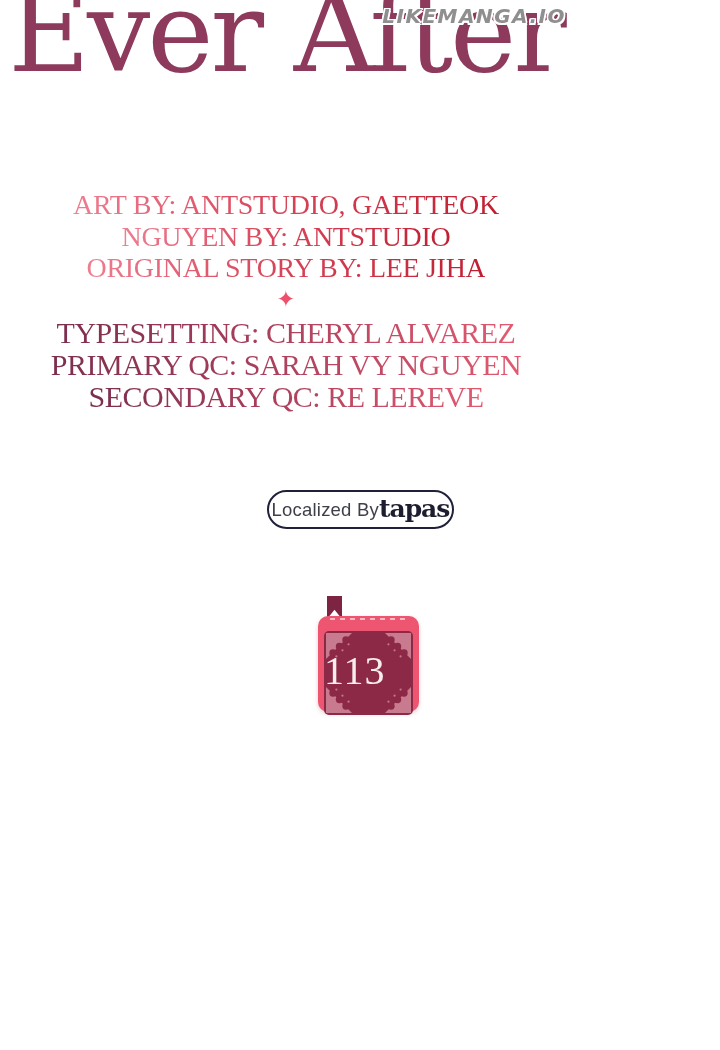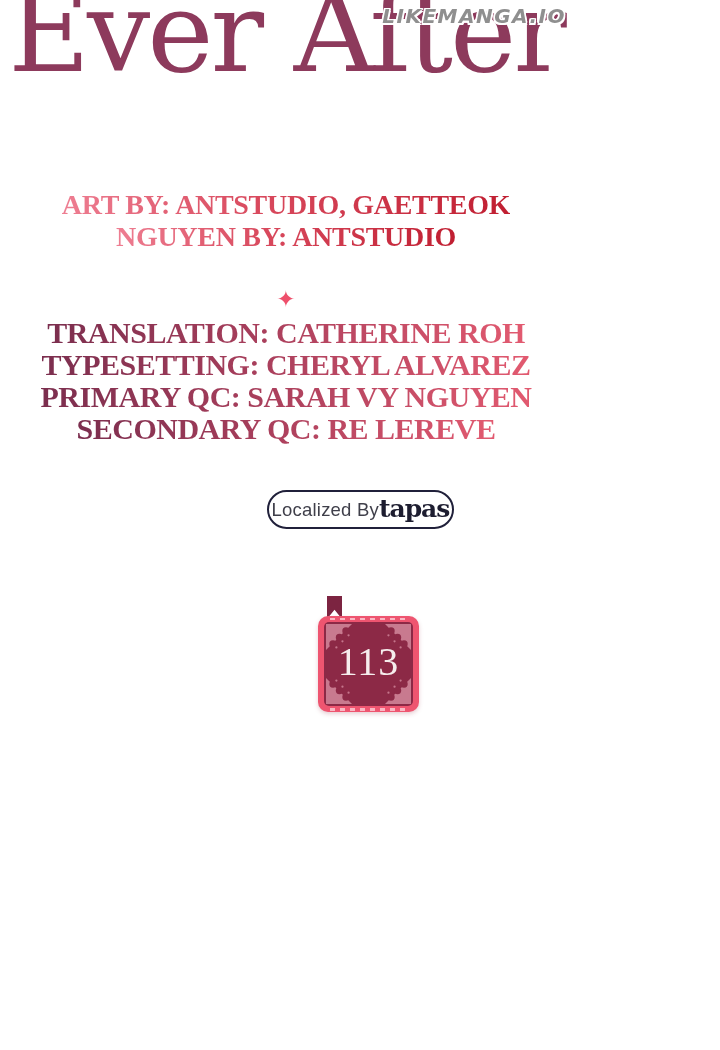--- a/index.html
+++ b/index.html
@@ -51,21 +51,20 @@
   
   .credits { position: absolute; left: 0; width: 100%; text-align: center; }
   .credits .line {
     display: block;
     width: max-content;
     margin: 0 auto;
     white-space: nowrap;
     -webkit-background-clip: text;
     background-clip: text;
     color: transparent;
-    font-weight: bold;
   }
   .credits-production { top: 189px; font-size: 28px; line-height: 31.5px; letter-spacing: -0.3px; }
   .credits-production .line { background-image: linear-gradient(90deg, #ee7e92 0%, #d8485c 45%, #c01e31 100%); }
   .credits-localization { top: 317px; font-size: 30px; line-height: 32px; letter-spacing: -0.5px; }
   .credits-localization .line { background-image: linear-gradient(90deg, #7b2e4e 0%, #a93f5c 45%, #e25a70 100%); }
 
   .divider {
     position: absolute;
     top: 286px;
     left: 0;
@@ -139,22 +138,22 @@
   .badge-dash.top { top: 1.5px; }
   .badge-dash.bottom { bottom: 1.5px; }
   .badge-panel {
     position: relative;
     width: 100%;
     height: 100%;
     background: #8c2946;
     border-radius: 5px;
     display: flex;
     align-items: center;
-    justify-content: center;
     overflow: hidden;
+    margin-top: 9px;
   }
   .badge-number {
     font-family: "Liberation Serif", serif;
     font-size: 40px;
     letter-spacing: 1px;
     color: #f6eded;
     line-height: 1;
     padding-bottom: 4px;
   }
   .corner { position: absolute; width: 26px; height: 26px; }
@@ -168,26 +167,26 @@
 
 <div class="page">
 
   <div class="watermark">LIKEMANGA.IO</div>
 
   <div class="title">Ever After</div>
 
   <div class="credits credits-production">
     <span class="line">ART BY: ANTSTUDIO, GAETTEOK</span>
     <span class="line">NGUYEN BY: ANTSTUDIO</span>
+    <span class="line">ORIGINAL STORY BY: LEE JIHA</span>
   </div>
 
   <div class="divider">✦</div>
 
   <div class="credits credits-localization">
-    <span class="line">TRANSLATION: CATHERINE ROH</span>
     <span class="line">TYPESETTING: CHERYL ALVAREZ</span>
     <span class="line">PRIMARY QC: SARAH VY NGUYEN</span>
     <span class="line">SECONDARY QC: RE LEREVE</span>
   </div>
 
   <div class="tapas-pill">
     <span class="loc-label">Localized By</span>
     <span class="brand">tapas</span>
   </div>
 

